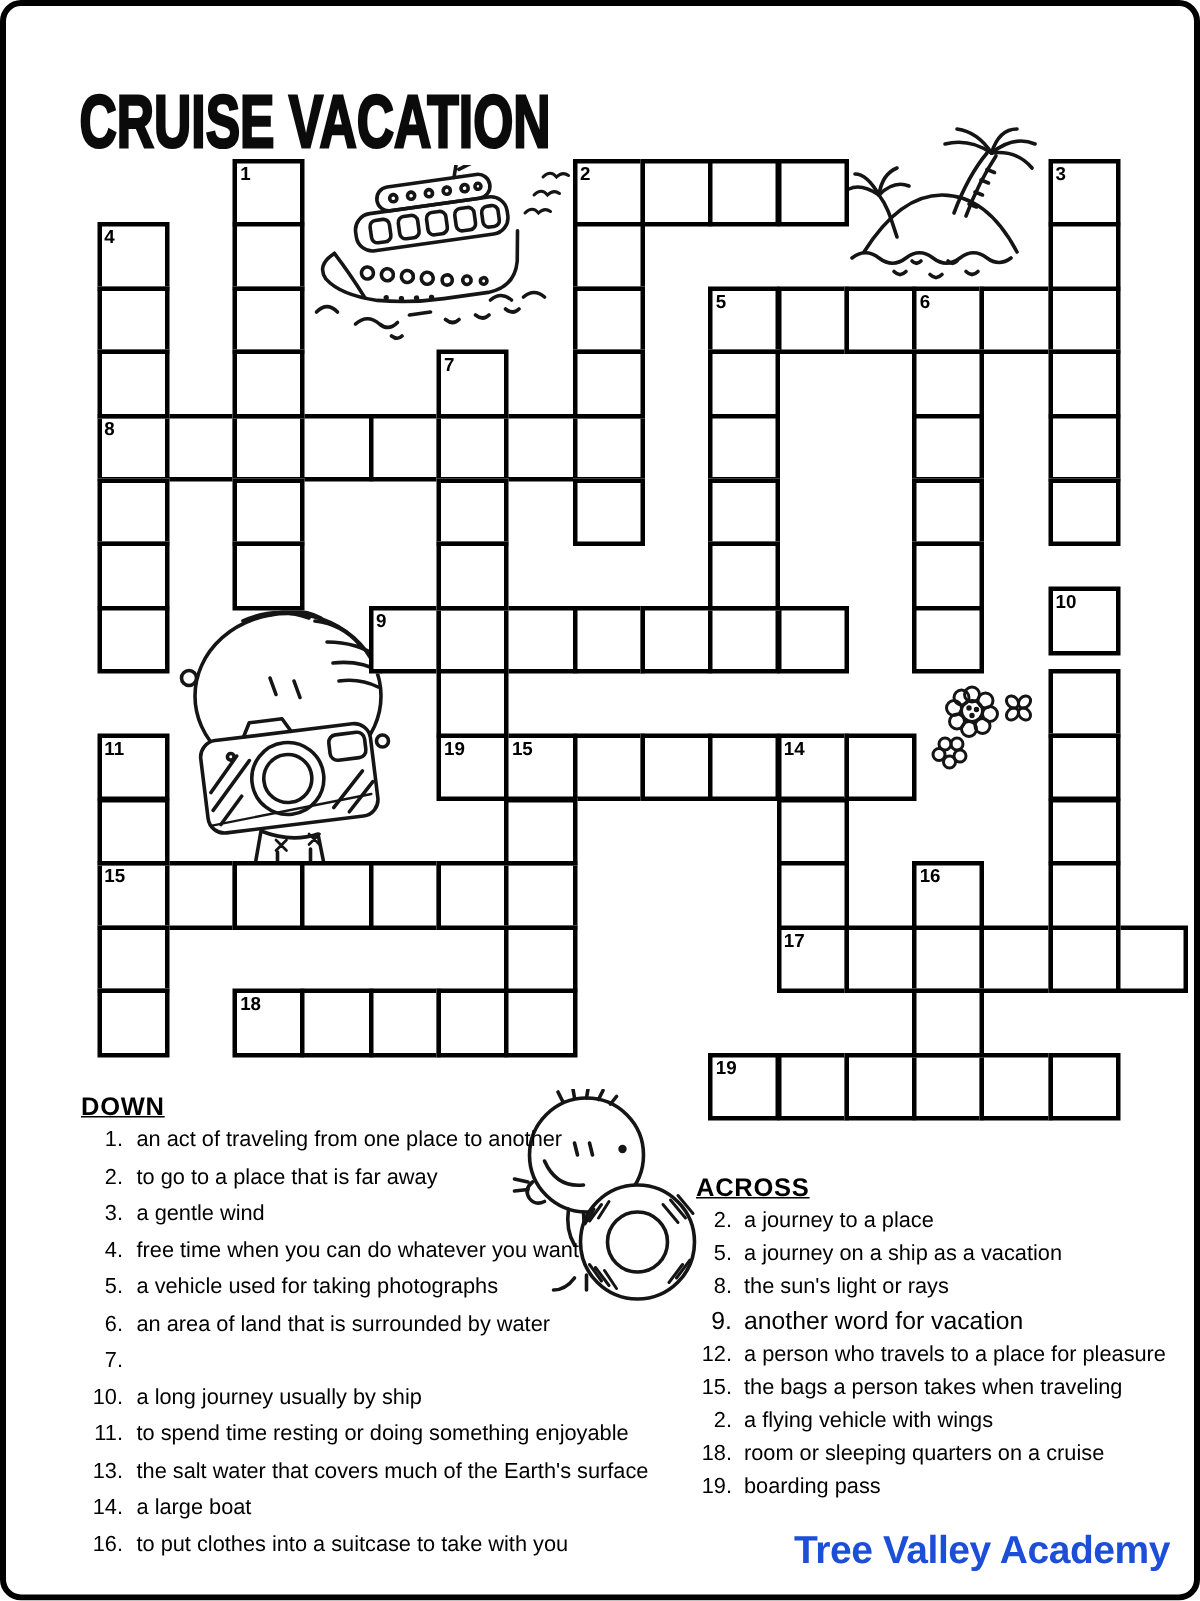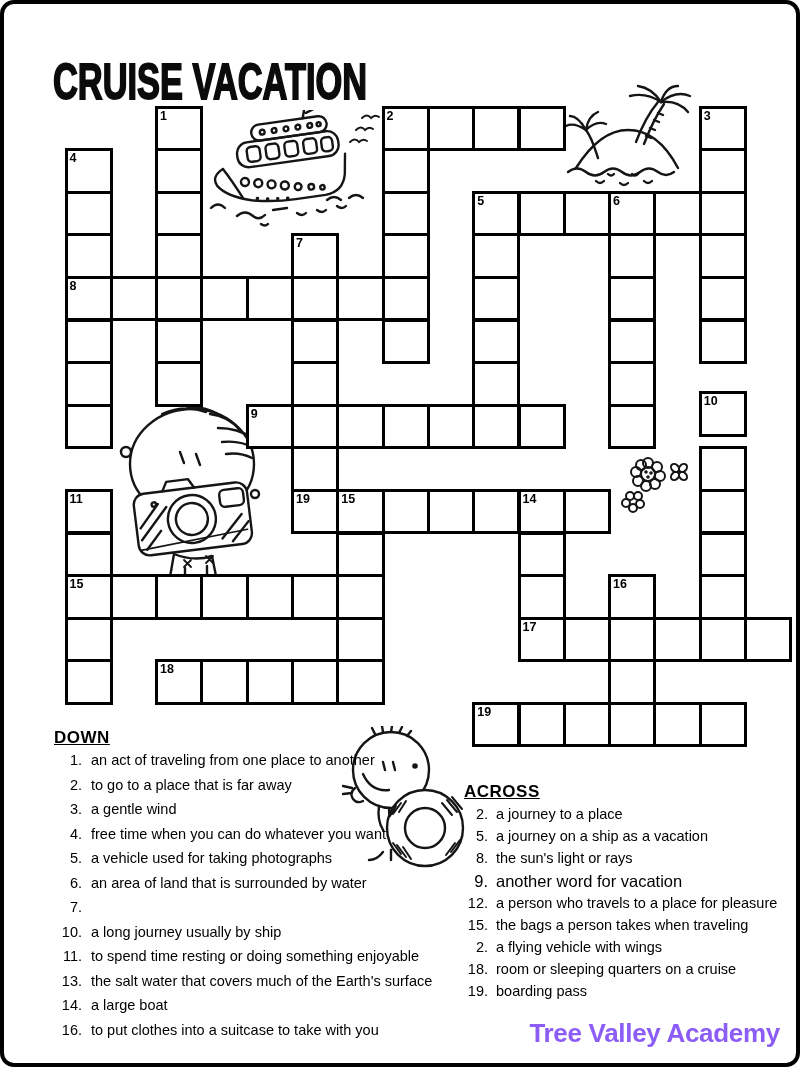--- a/index.html
+++ b/index.html
@@ -396,15 +396,15 @@
           <span class="cnum">18.</span>
           <span class="ctext">room or sleeping quarters on a cruise</span>
         </div>
         <div class="clue">
           <span class="cnum">19.</span>
           <span class="ctext">boarding pass</span>
         </div>
       </div>
   </section>
 
-  <div class="brand" id="brand" style="color: #8b5cf6;">Tree Valley Academy</div>
+  <div class="brand" id="brand" style="color: #1d4ed8;">Tree Valley Academy</div>
 
 </div>
 
 </body></html>

